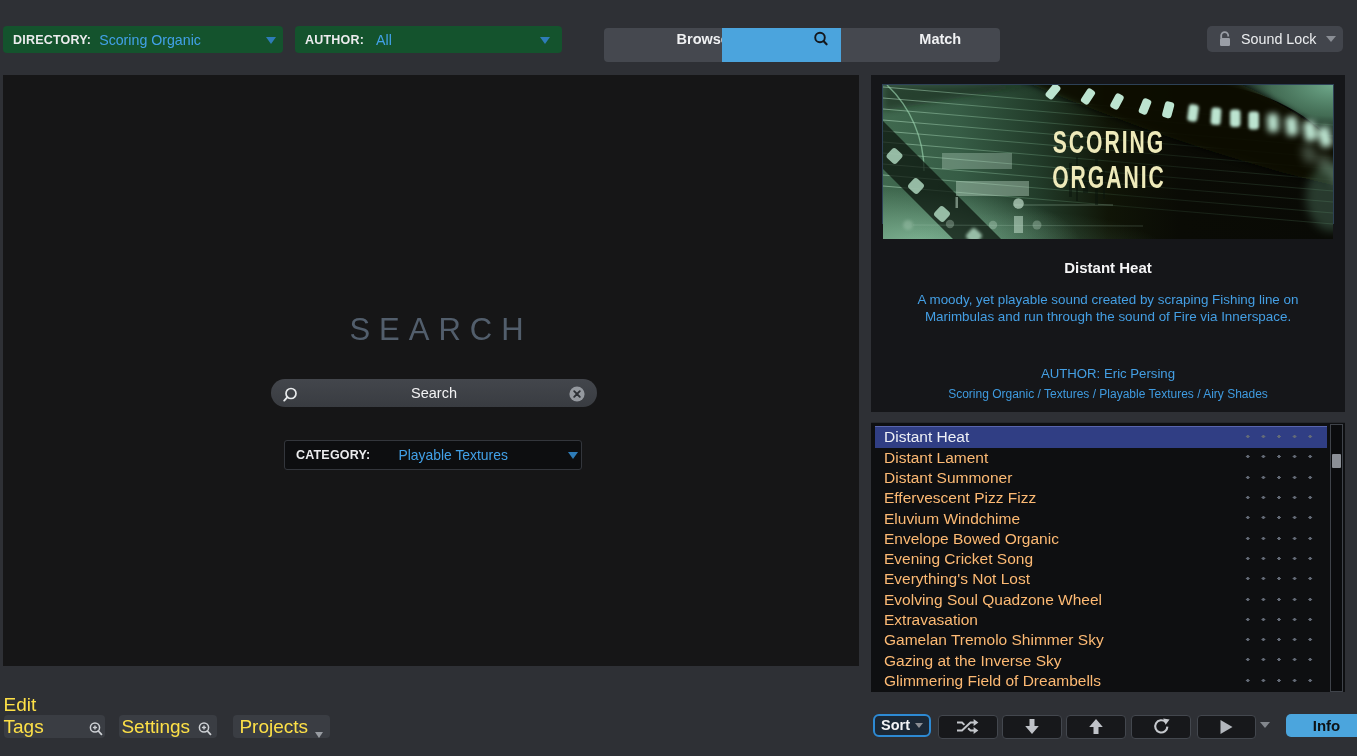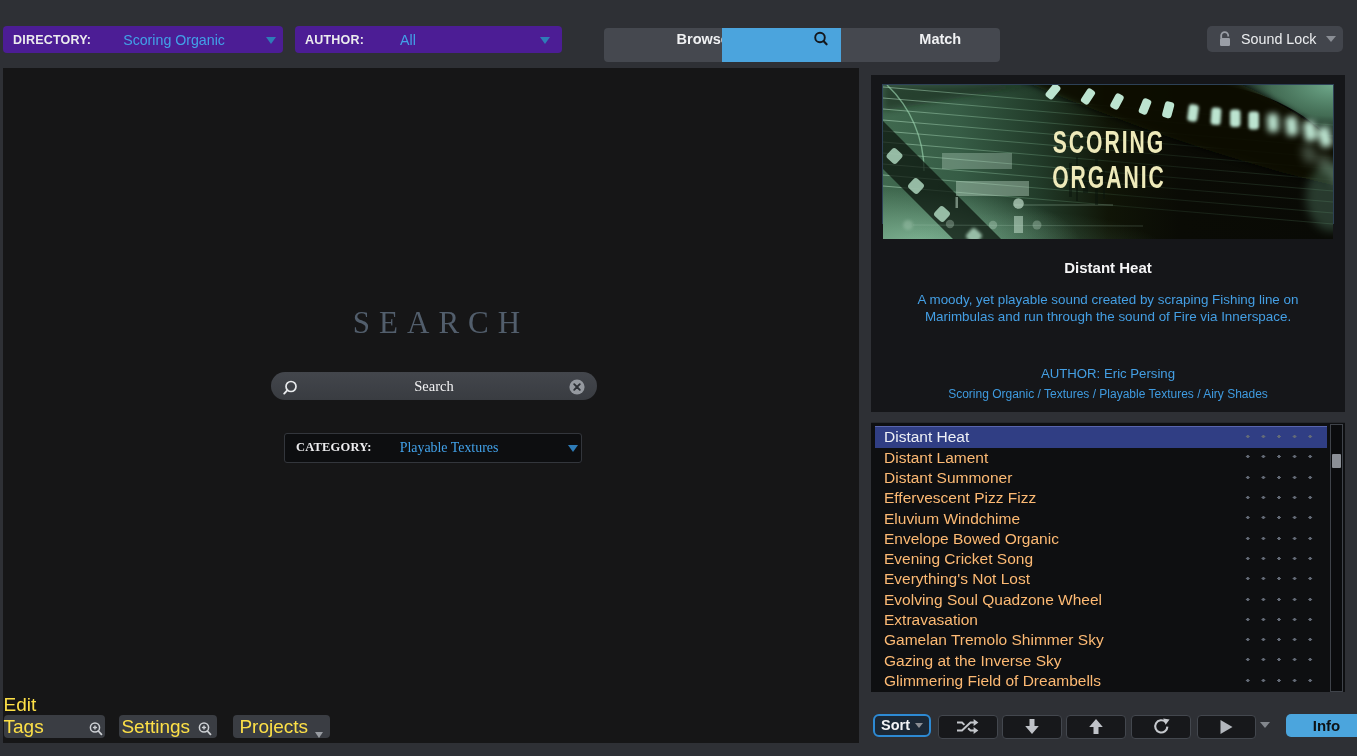--- a/index.html
+++ b/index.html
@@ -1,19 +1,19 @@
 <!DOCTYPE html>
 <html><head>
 <meta charset="utf-8">
 <style>
   html,body{margin:0;padding:0;}
   body{width:1357px;height:756px;position:relative;background:#2e3035;
        font-family:"Liberation Sans",sans-serif;overflow:hidden;}
   .abs{position:absolute;box-sizing:border-box;}
-  .ddrow{background:#4c1d95;border-radius:4px;display:flex;align-items:center;gap:24px;}
+  .ddrow{background:#14532d;border-radius:4px;display:flex;align-items:center;}
   .lbl{color:#ececee;font-weight:bold;font-size:12.5px;letter-spacing:0.2px;}
   .val{color:#42a1e8;font-size:13.8px;}
   .tri{width:0;height:0;border-left:5.5px solid transparent;border-right:5.5px solid transparent;border-top:7px solid #2e7cb8;}
   .tab{position:absolute;top:28px;height:34px;background:#45484f;color:#f0f1f3;
        font-size:14.5px;font-weight:bold;text-align:center;line-height:22px;padding-left:40px;}
   .btn{position:absolute;background:#3a3d43;border-radius:4px;color:#fde047;
        font-size:19px;display:flex;align-items:flex-end;justify-content:center;gap:7px;}
   .ibtn{position:absolute;background:#17181b;border:1px solid #43474e;border-radius:4px;
         display:flex;align-items:center;justify-content:center;}
   .row{height:20.3px;color:#fdba74;font-size:15.5px;line-height:20.3px;white-space:nowrap;
@@ -47,21 +47,21 @@
 
 <div class="abs" style="left:1207px;top:26px;width:136px;height:25.5px;background:#42454c;border-radius:5px;display:flex;align-items:center;">
   <svg width="14" height="16" viewBox="0 0 14 16" style="margin-left:11px;">
     <path d="M3.2 7 L3.2 4.6 A3.4 3.4 0 0 1 10.2 4.6 L10.2 5.6" fill="none" stroke="#9a9ea6" stroke-width="1.8"></path>
     <rect x="2" y="7" width="10" height="8" rx="1.2" fill="#9a9ea6"></rect>
   </svg>
   <span style="color:#eceef0;font-size:14.3px;margin-left:9px;">Sound Lock</span>
   <span class="tri" style="margin-left:9px;border-top-color:#8a8e95;border-left-width:5px;border-right-width:5px;border-top-width:6px;"></span>
 </div>
 
-<div class="abs" style="left:3px;top:68px;width:856px;height:675px;background:#161617;font-family:Liberation Serif, serif;">
+<div class="abs" style="left:3px;top:75px;width:856px;height:591px;background:#161617;">
   <div class="abs" style="left:8px;top:237px;width:860px;text-align:center;color:#525e6c;
        font-size:31px;letter-spacing:9px;">SEARCH</div>
 
   <div class="abs" style="left:268px;top:303.5px;width:326px;height:28.5px;border-radius:14.5px;
        background:linear-gradient(#43464c,#393c41);">
     <svg class="abs" style="left:9px;top:7px;" width="19" height="19" viewBox="0 0 19 19">
       <circle cx="11" cy="7.5" r="5" fill="none" stroke="#e8eaec" stroke-width="1.7"></circle>
       <line x1="7.4" y1="11.2" x2="4.2" y2="14.6" stroke="#e8eaec" stroke-width="1.9" stroke-linecap="round"></line>
     </svg>
     <div class="abs" style="left:0;top:0;width:100%;text-align:center;color:#f2f2f3;font-size:14.5px;line-height:28.5px;">Search</div>

